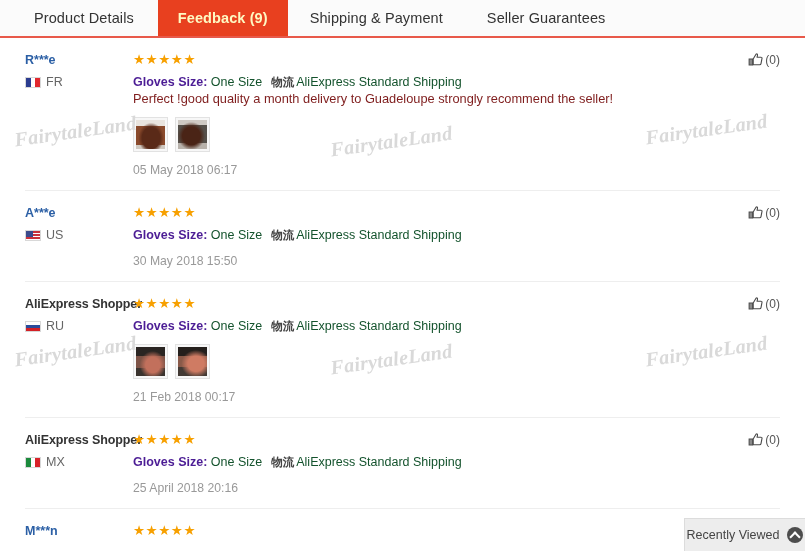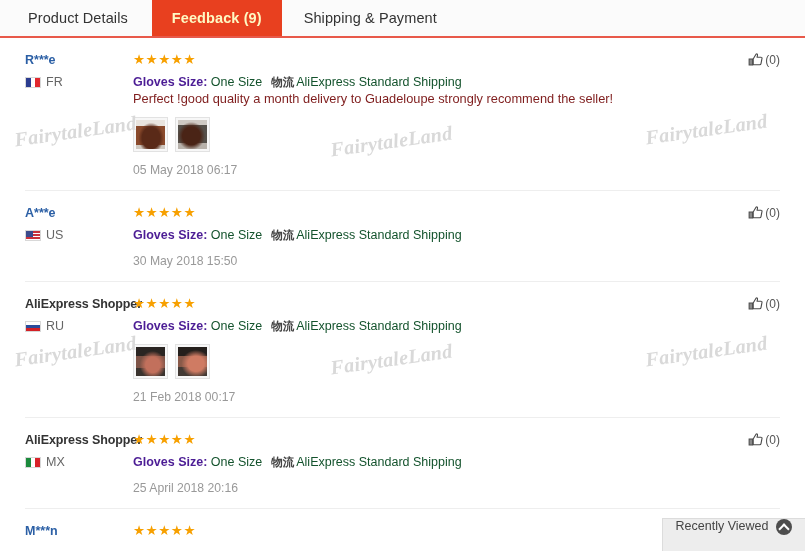--- a/index.html
+++ b/index.html
@@ -18,21 +18,21 @@
   }
 
   
   .tabbar {
     position: relative;
     height: 38px;
     background: #fbfbfb;
     border-bottom: 2px solid #e8594a;
     display: flex;
     align-items: stretch;
-    padding-left: 10px;
+    padding-left: 16px;
   }
   .tab {
     display: flex;
     align-items: center;
     justify-content: center;
     padding: 0 22px;
     font-size: 14.5px;
     color: #333333;
     white-space: nowrap;
     cursor: pointer;
@@ -218,28 +218,28 @@
     user-select: none;
     letter-spacing: 0.3px;
     z-index: 3;
   }
 
   
   .recently-viewed {
     position: absolute;
     right: 0;
     bottom: 0;
-    width: 143px;
+    width: 121px;
     height: 33px;
     background: #ededed;
     border: 1px solid #dcdcdc;
     border-right: none;
     border-bottom: none;
     display: flex;
-    align-items: flex-start;
+    align-items: center;
     justify-content: center;
     gap: 8px;
     font-size: 12.5px;
     color: #444444;
     cursor: pointer;
     z-index: 10;
   }
   .rv-chevron {
     width: 16px; height: 16px;
     border-radius: 50%;
@@ -259,20 +259,21 @@
 </style>
 </head>
 <body>
 
 <div id="app">
 
   <div class="tabbar" id="tabbar">
       <div class="tab first">Product Details</div>
       <div class="tab active">Feedback (9)</div>
       <div class="tab">Shipping &amp; Payment</div>
+      <div class="tab">Seller Guarantees</div>
     </div>
 
   <div class="feedback-list" id="feedback-list">
       <div class="feedback-item">
         <div class="fb-user">
           <div class="fb-username">R***e</div>
           <div class="fb-country">
             <span class="flag flag-fr"></span>
             <span>FR</span>
           </div>

